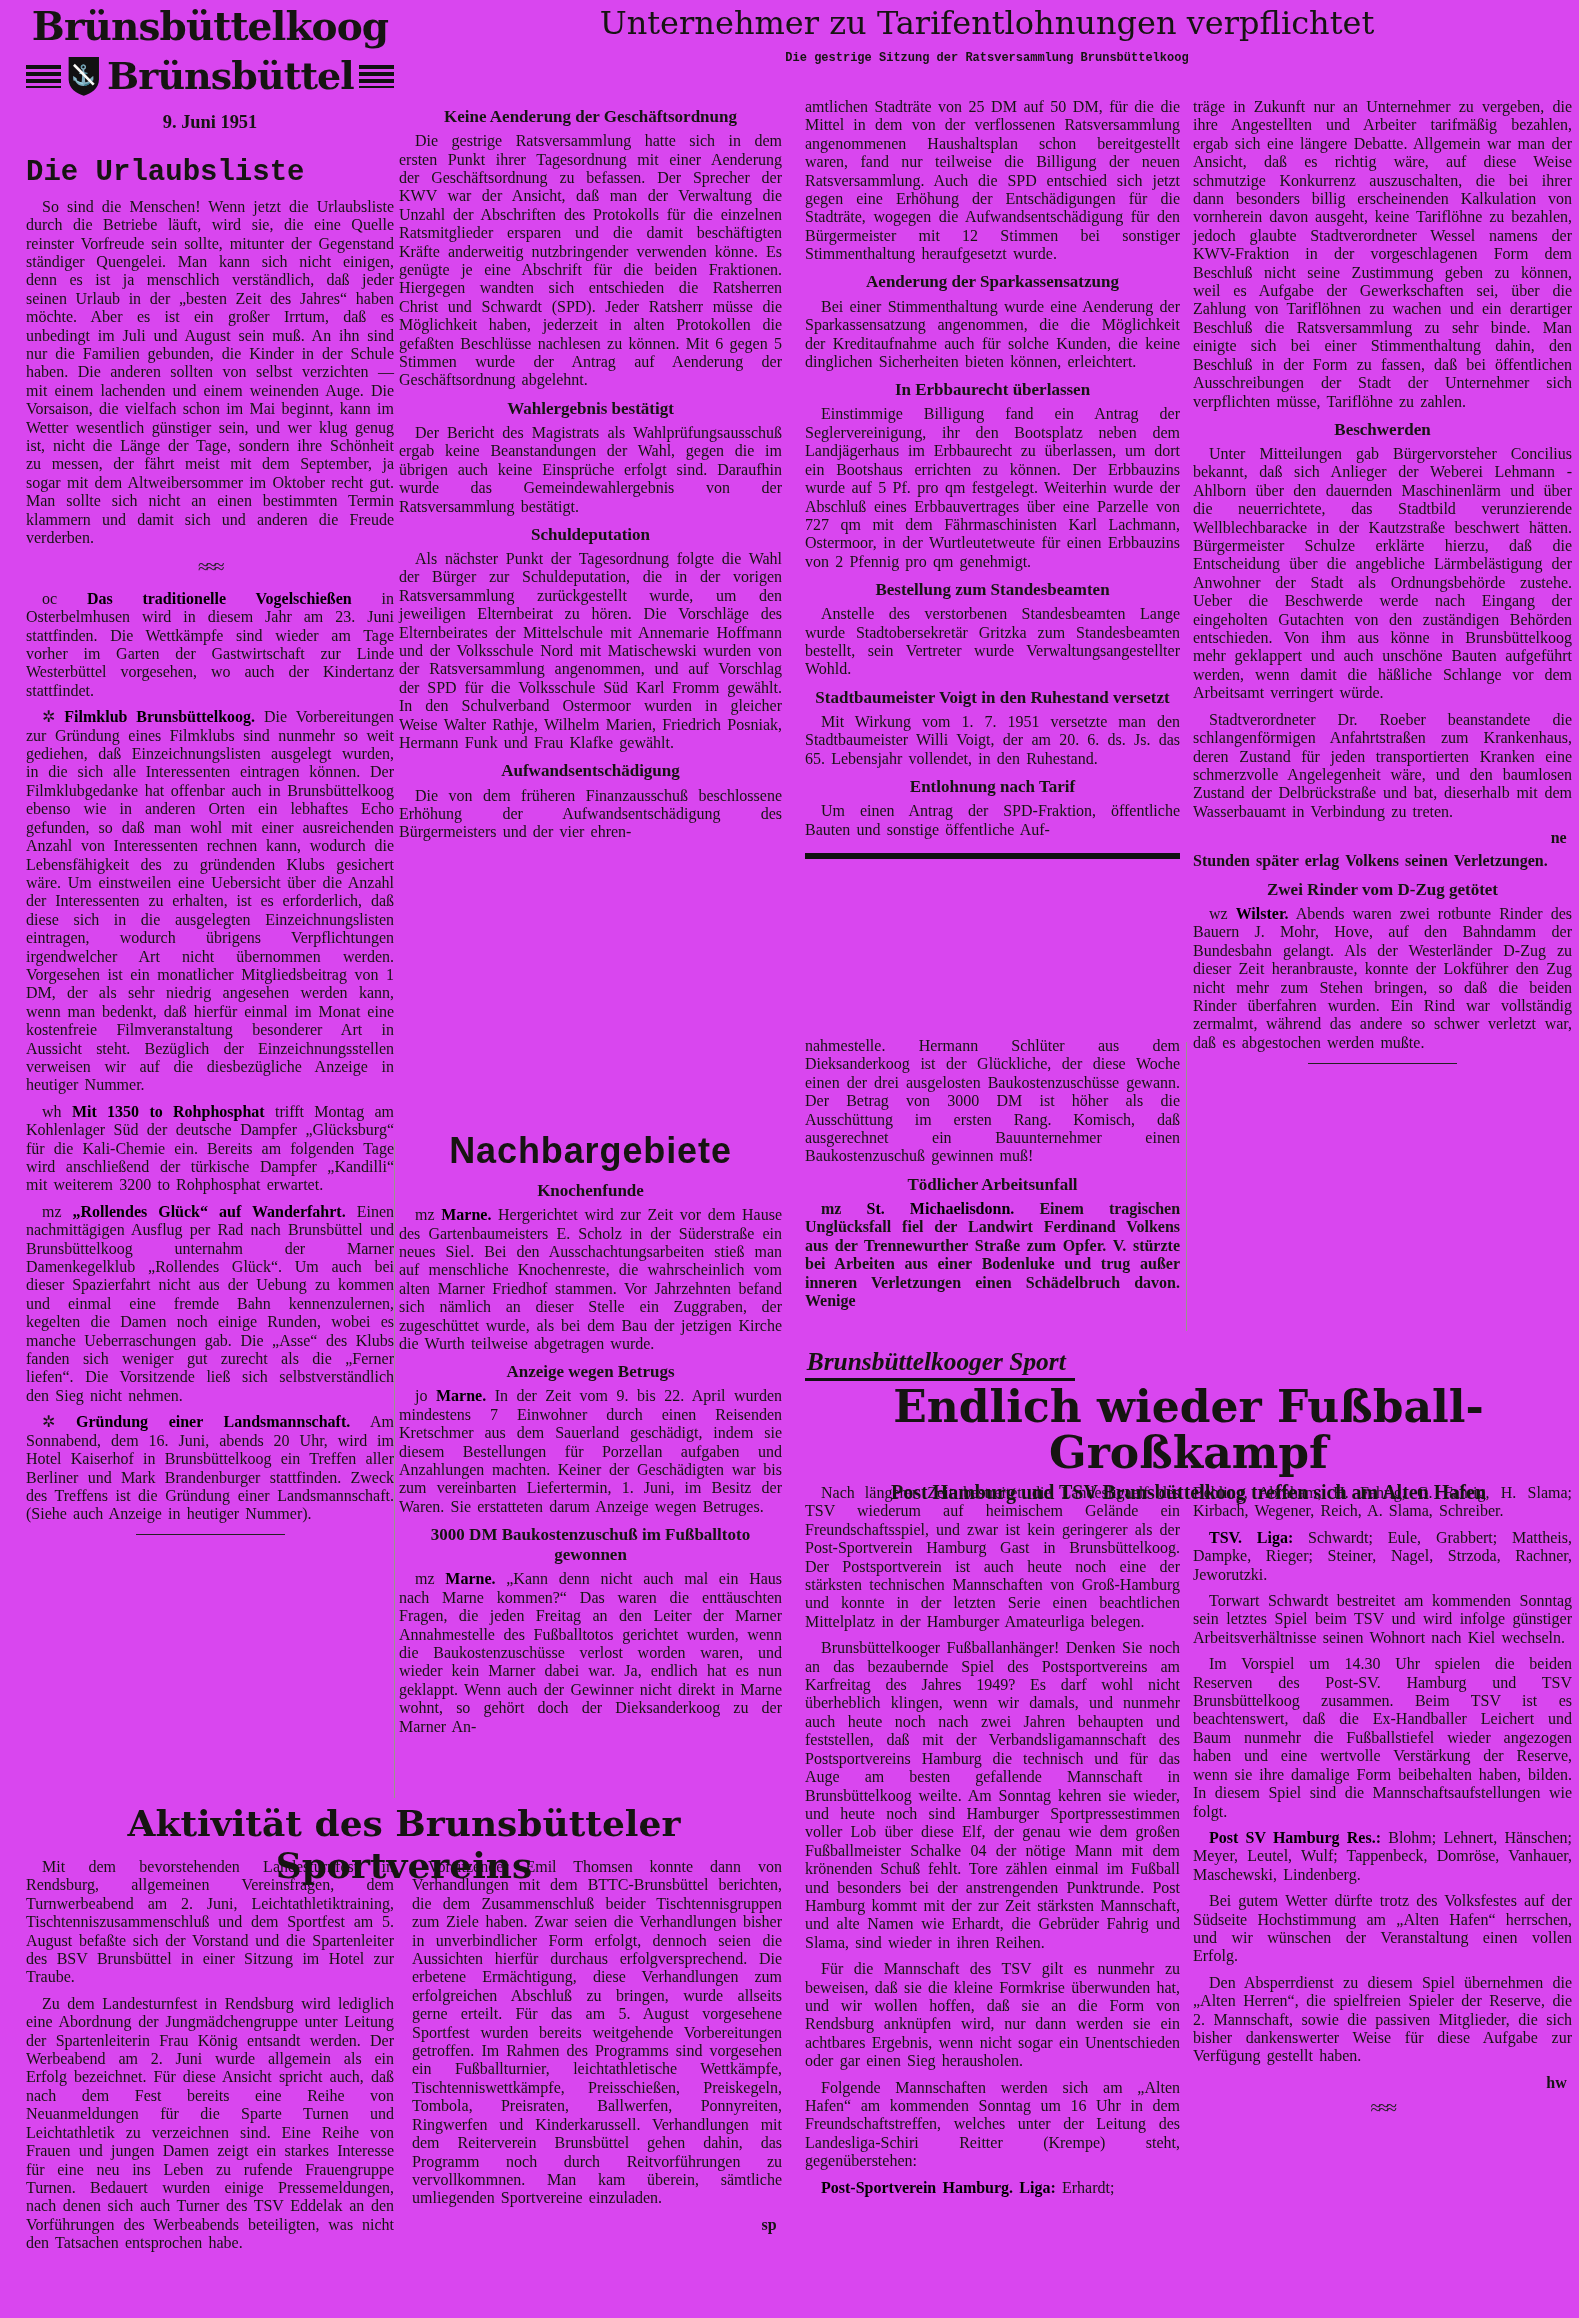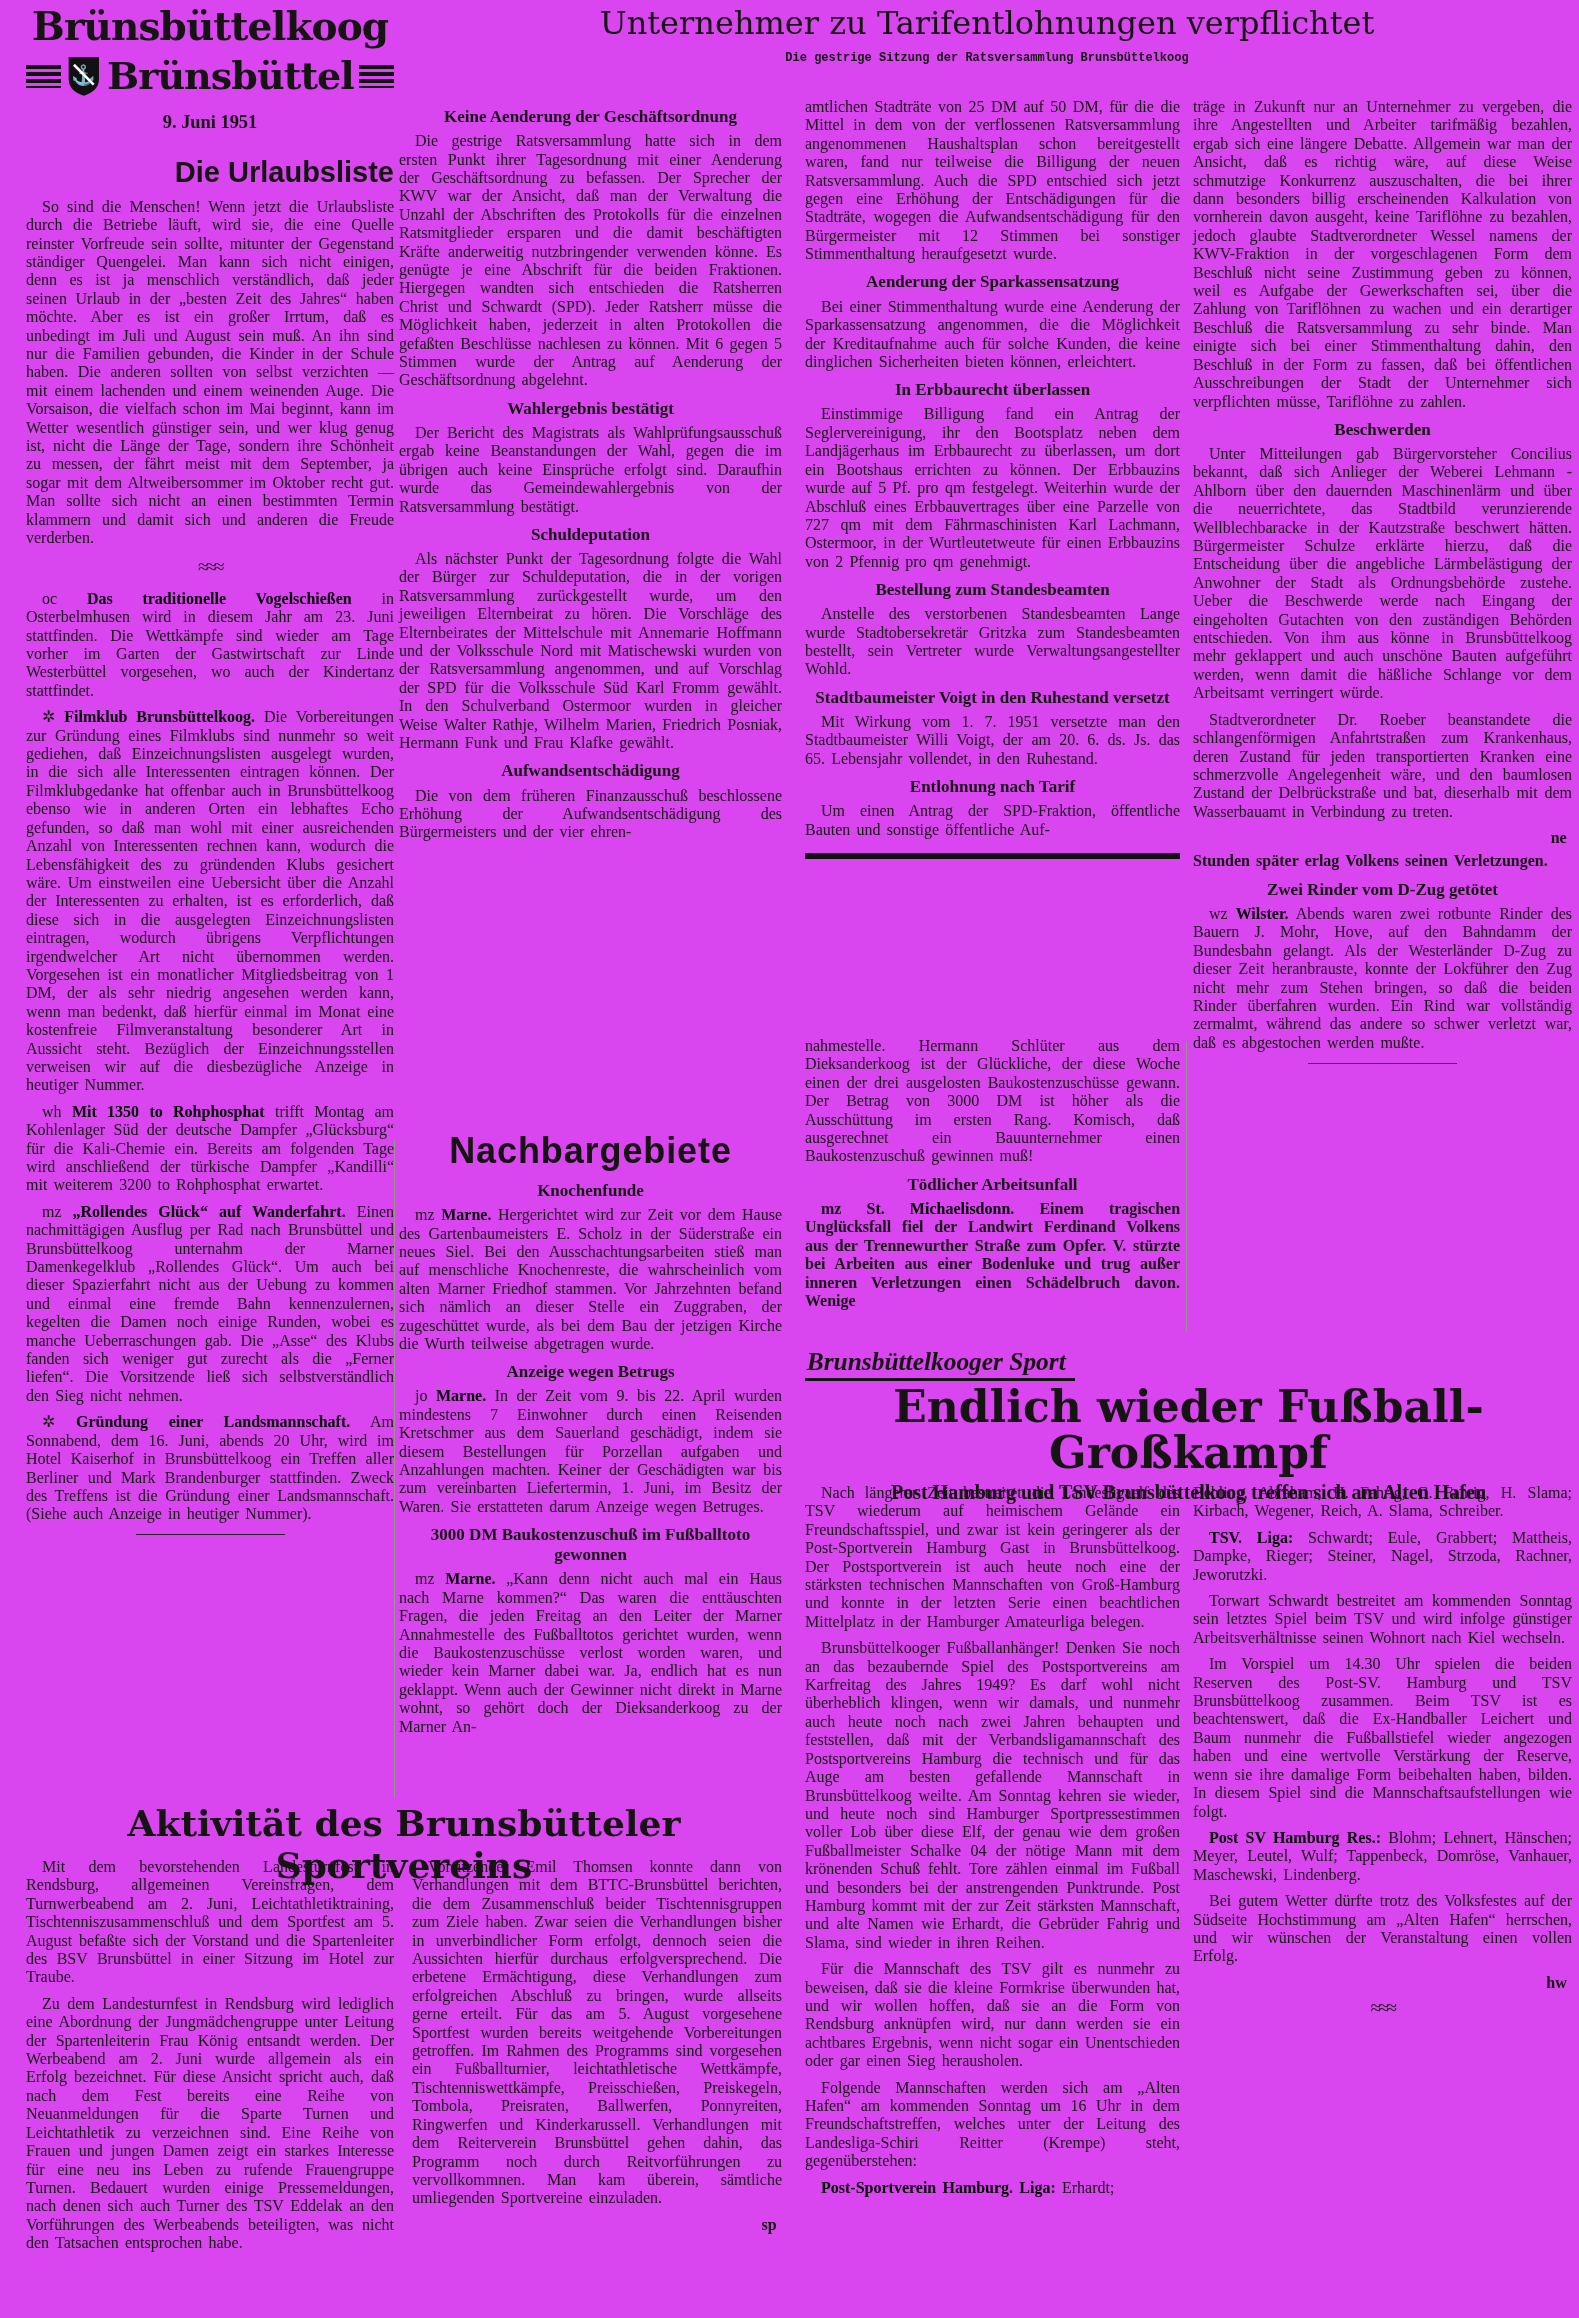--- a/index.html
+++ b/index.html
@@ -14,21 +14,21 @@
   
   .masthead{left:26px;top:5.3px;width:368px;text-align:center;}
   .mh1{font-family:"DejaVu Serif",serif;font-weight:bold;font-size:39px;line-height:42px;letter-spacing:-0.9px;}
   .mh2row{display:flex;align-items:center;justify-content:flex-end;gap:5.3px;margin-top:1.8px;}
   .mh2{font-family:"DejaVu Serif",serif;font-weight:bold;font-size:38px;line-height:44px;letter-spacing:-0.9px;}
   .flour{width:46px;height:23px;background:repeating-linear-gradient(#111 0 3.5px,transparent 3.5px 7px);}
   .crest{width:47px;height:54px;}
   .mdate{font-weight:bold;font-size:18.4px;margin-top:8.8px;}
   
   .col1{left:26px;top:156px;width:368px;}
-  .urltitle{font-family:Liberation Sans, sans-serif;font-weight:bold;font-size:29px;text-align:right;margin:0 0 8.8px;}
+  .urltitle{font-family:Liberation Mono, monospace;font-weight:bold;font-size:29px;text-align:left;margin:0 0 8.8px;}
   .squig{text-align:center;font-size:19.3px;letter-spacing:-2.6px;color:#222;margin:5.3px 0 12.3px;}
   .endrule{width:149px;border-top:1.8px solid #222;margin:10.5px auto 0;}
   
   .leadhead{left:397px;top:0px;width:1180px;text-align:center;}
   .leadh1{font-family:"DejaVu Serif",serif;font-weight:normal;font-size:32px;line-height:46px;letter-spacing:0px;margin:0;}
   .leadh2{font-weight:bold;font-size:12px;margin-top:5.3px;font-family:Liberation Mono, monospace;}
   .colA{left:399px;top:98px;width:383px;}
   .colB{left:805px;top:98px;width:375px;}
   .colC{left:1193px;top:98px;width:379px;}
   .thickrule{height:6.1px;background:#101010;margin:14px 0 0;}
@@ -206,20 +206,21 @@
       <b>TSV. Liga:</b>
       <span>Schwardt; Eule, Grabbert; Mattheis, Dampke, Rieger; Steiner, Nagel, Strzoda, Rachner, Jeworutzki.</span>
     </p>
     <p>Torwart Schwardt bestreitet am kommenden Sonntag sein letztes Spiel beim TSV und wird infolge günstiger Arbeitsverhältnisse seinen Wohnort nach Kiel wechseln.</p>
     <p>Im Vorspiel um 14.30 Uhr spielen die beiden Reserven des Post-SV. Hamburg und TSV Brunsbüttelkoog zusammen. Beim TSV ist es beachtenswert, daß die Ex-Handballer Leichert und Baum nunmehr die Fußballstiefel wieder angezogen haben und eine wertvolle Verstärkung der Reserve, wenn sie ihre damalige Form beibehalten haben, bilden. In diesem Spiel sind die Mannschaftsaufstellungen wie folgt.</p>
     <p>
       <b>Post SV Hamburg Res.:</b>
       <span>Blohm; Lehnert, Hänschen; Meyer, Leutel, Wulf; Tappenbeck, Domröse, Vanhauer, Maschewski, Lindenberg.</span>
     </p>
     <p>Bei gutem Wetter dürfte trotz des Volksfestes auf der Südseite Hochstimmung am „Alten Hafen“ herrschen, und wir wünschen der Veranstaltung einen vollen Erfolg.</p>
+    <p>Den Absperrdienst zu diesem Spiel übernehmen die „Alten Herren“, die spielfreien Spieler der Reserve, die 2. Mannschaft, sowie die passiven Mitglieder, die sich bisher dankenswerter Weise für diese Aufgabe zur Verfügung gestellt haben.</p>
     <div class="sigline">hw</div>
     <div class="squig">≈≈≈</div>
   </div>
 
   <div class="abs aktHead">
     <h2 class="akth1">Aktivität des Brunsbütteler Sportvereins</h2>
   </div>
 
   <div class="abs aktLeft">
     <p>Mit dem bevorstehenden Landesturnfest in Rendsburg, allgemeinen Vereinsfragen, dem Turnwerbeabend am 2. Juni, Leichtathletiktraining, Tischtenniszusammenschluß und dem Sportfest am 5. August befaßte sich der Vorstand und die Spartenleiter des BSV Brunsbüttel in einer Sitzung im Hotel zur Traube.</p>

